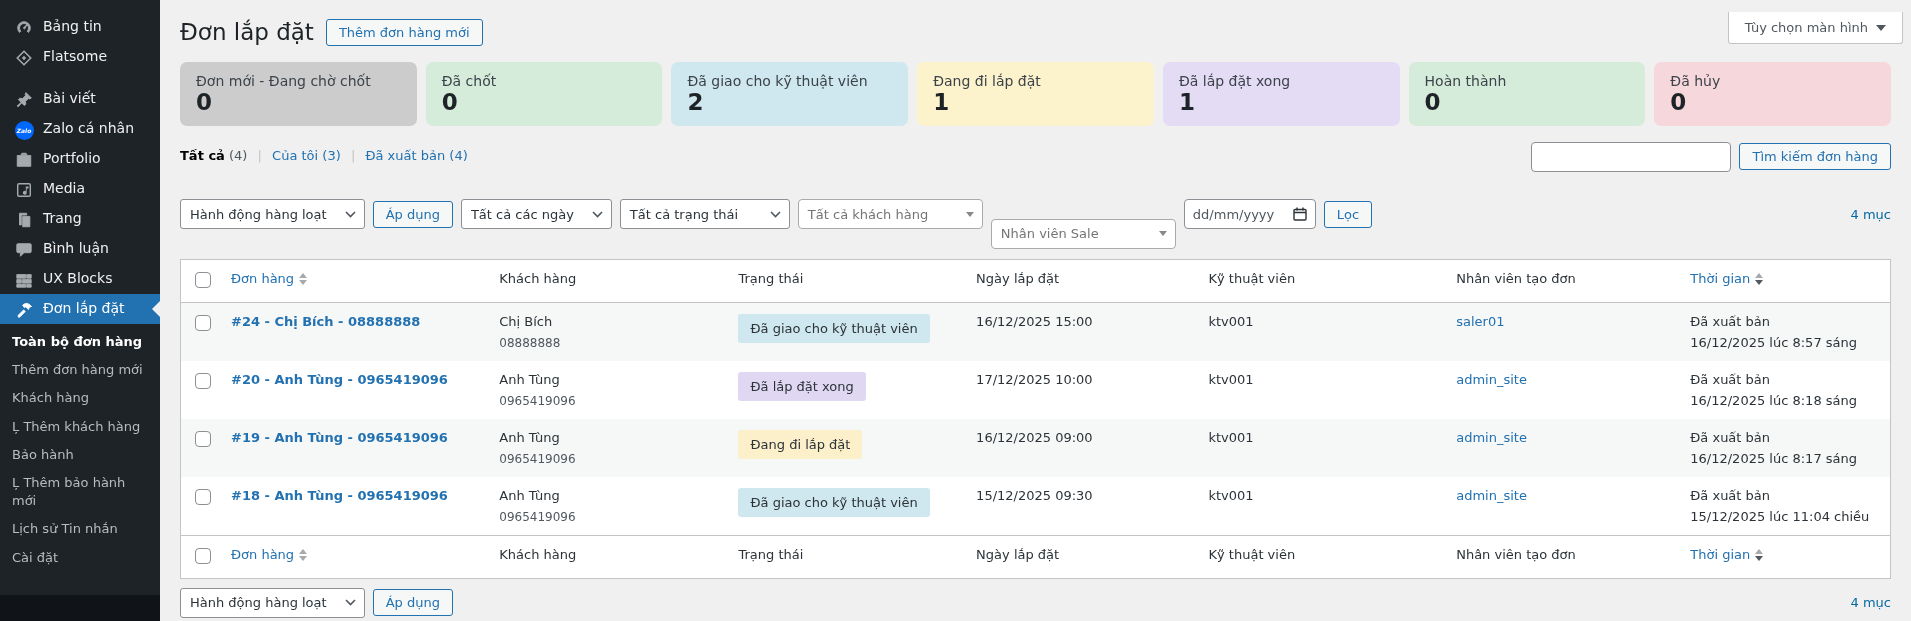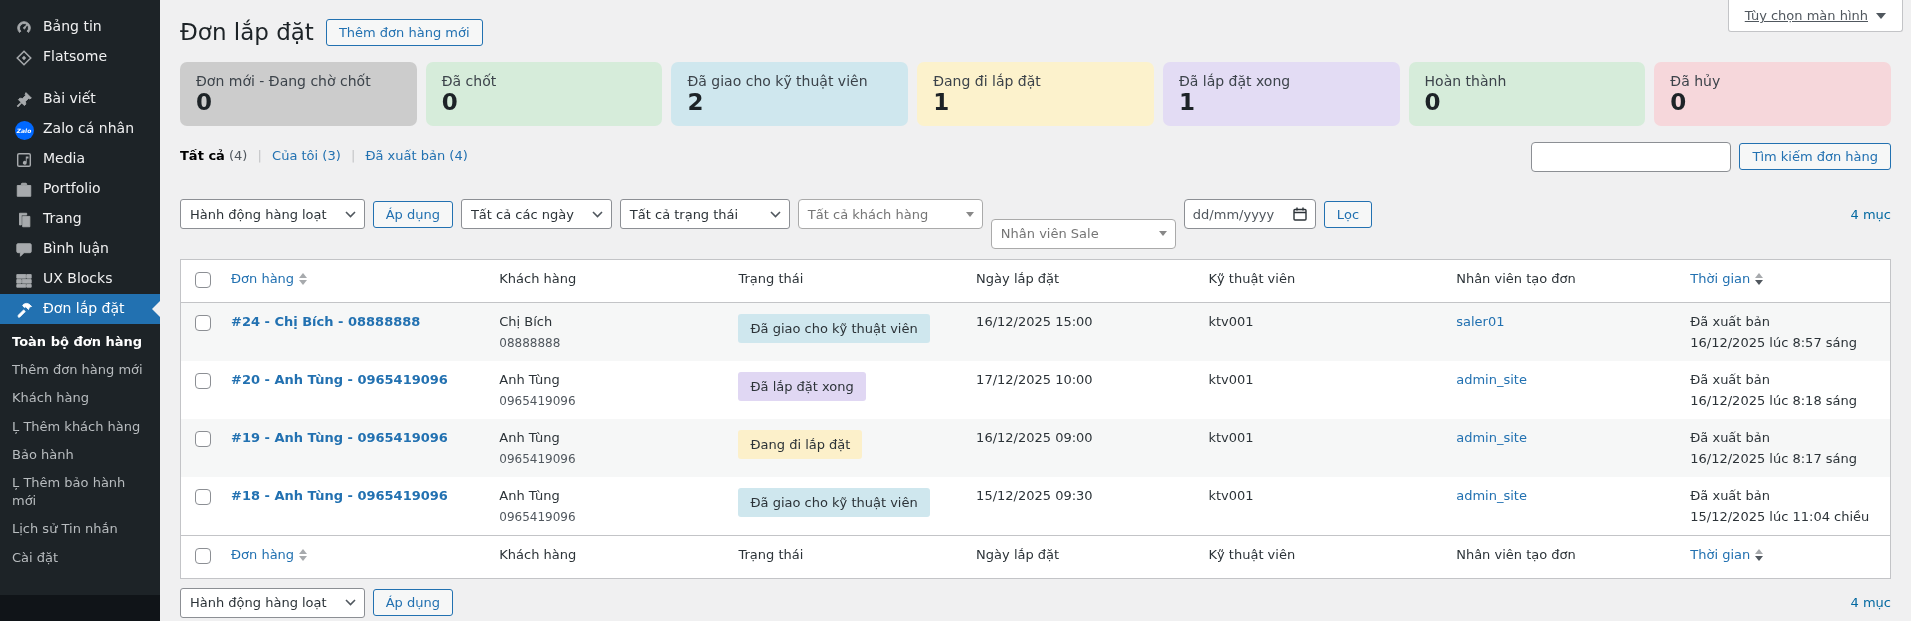--- a/index.html
+++ b/index.html
@@ -42,24 +42,24 @@
   }
   .submenu-item.current { color:#fff; font-weight:bold; }
   .sidebar-bottom-strip {
     position:absolute; bottom:0; left:0; width:100%; height:26px; background:#101418;
   }
 
   
   .content { flex:1; padding:10px 20px 0 20px; position:relative; }
 
   .screen-options-tab {
-    position:absolute; top:0; right:8px; background:#fff;
+    position:absolute; top:12px; right:8px; background:#fff;
     border:1px solid #c3c4c7; border-top:none; border-radius:0 0 3px 3px;
     padding:8px 16px; color:#50575e; font-size:13px; cursor:pointer;
-    display:flex; align-items:center; gap:8px;text-decoration:underline;
+    display:flex; align-items:center; gap:8px;
   }
   .caret-down { width:0; height:0; border-left:5px solid transparent; border-right:5px solid transparent; border-top:6px solid #50575e; }
 
   .title-row { display:flex; align-items:center; gap:12px; margin-top:8px; }
   .page-title { font-size:23px; font-weight:400; color:#1d2327; line-height:1.3; }
   .btn {
     display:inline-flex; align-items:center; gap:6px;
     background:#f6f7f7; border:1px solid #2271b1; color:#2271b1;
     border-radius:3px; padding:5px 12px; font-size:13px; cursor:pointer; white-space:nowrap;
     font-family:inherit;
@@ -169,35 +169,35 @@
 
     <div class="menu-item">
       <span class="mi-icon">
         <span class="zalo-badge">Zalo</span>
       </span>
       <span>Zalo cá nhân</span>
     </div>
 
     <div class="menu-item">
       <span class="mi-icon">
+        <svg width="18" height="18" viewBox="0 0 20 20" stroke="none">
+            <path d="M7 5V3.6C7 3 7.5 2.5 8.1 2.5h3.8c.6 0 1.1.5 1.1 1.1V5h4.5v12h-15V5H7zm1.5-1v1h3V4h-3z"></path>
+          </svg>
+      </span>
+      <span>Portfolio</span>
+    </div>
+
+    <div class="menu-item">
+      <span class="mi-icon">
         <svg width="18" height="18" viewBox="0 0 20 20">
             <rect x="3" y="3" width="14" height="14" rx="1.5" fill="none" stroke-width="1.6"></rect>
             <path d="M12 6v5.3a2.1 2.1 0 1 0 1 1.8V8.2h2V6h-3z" stroke="none"></path>
           </svg>
       </span>
       <span>Media</span>
-    </div>
-
-    <div class="menu-item">
-      <span class="mi-icon">
-        <svg width="18" height="18" viewBox="0 0 20 20" stroke="none">
-            <path d="M7 5V3.6C7 3 7.5 2.5 8.1 2.5h3.8c.6 0 1.1.5 1.1 1.1V5h4.5v12h-15V5H7zm1.5-1v1h3V4h-3z"></path>
-          </svg>
-      </span>
-      <span>Portfolio</span>
     </div>
 
     <div class="menu-item">
       <span class="mi-icon">
         <svg width="18" height="18" viewBox="0 0 20 20" stroke="none">
             <path d="M5 2.5h8v2H7v11H5v-13z"></path>
             <path d="M8.5 6h8v11.5h-8z"></path>
           </svg>
       </span>
       <span>Trang</span>

